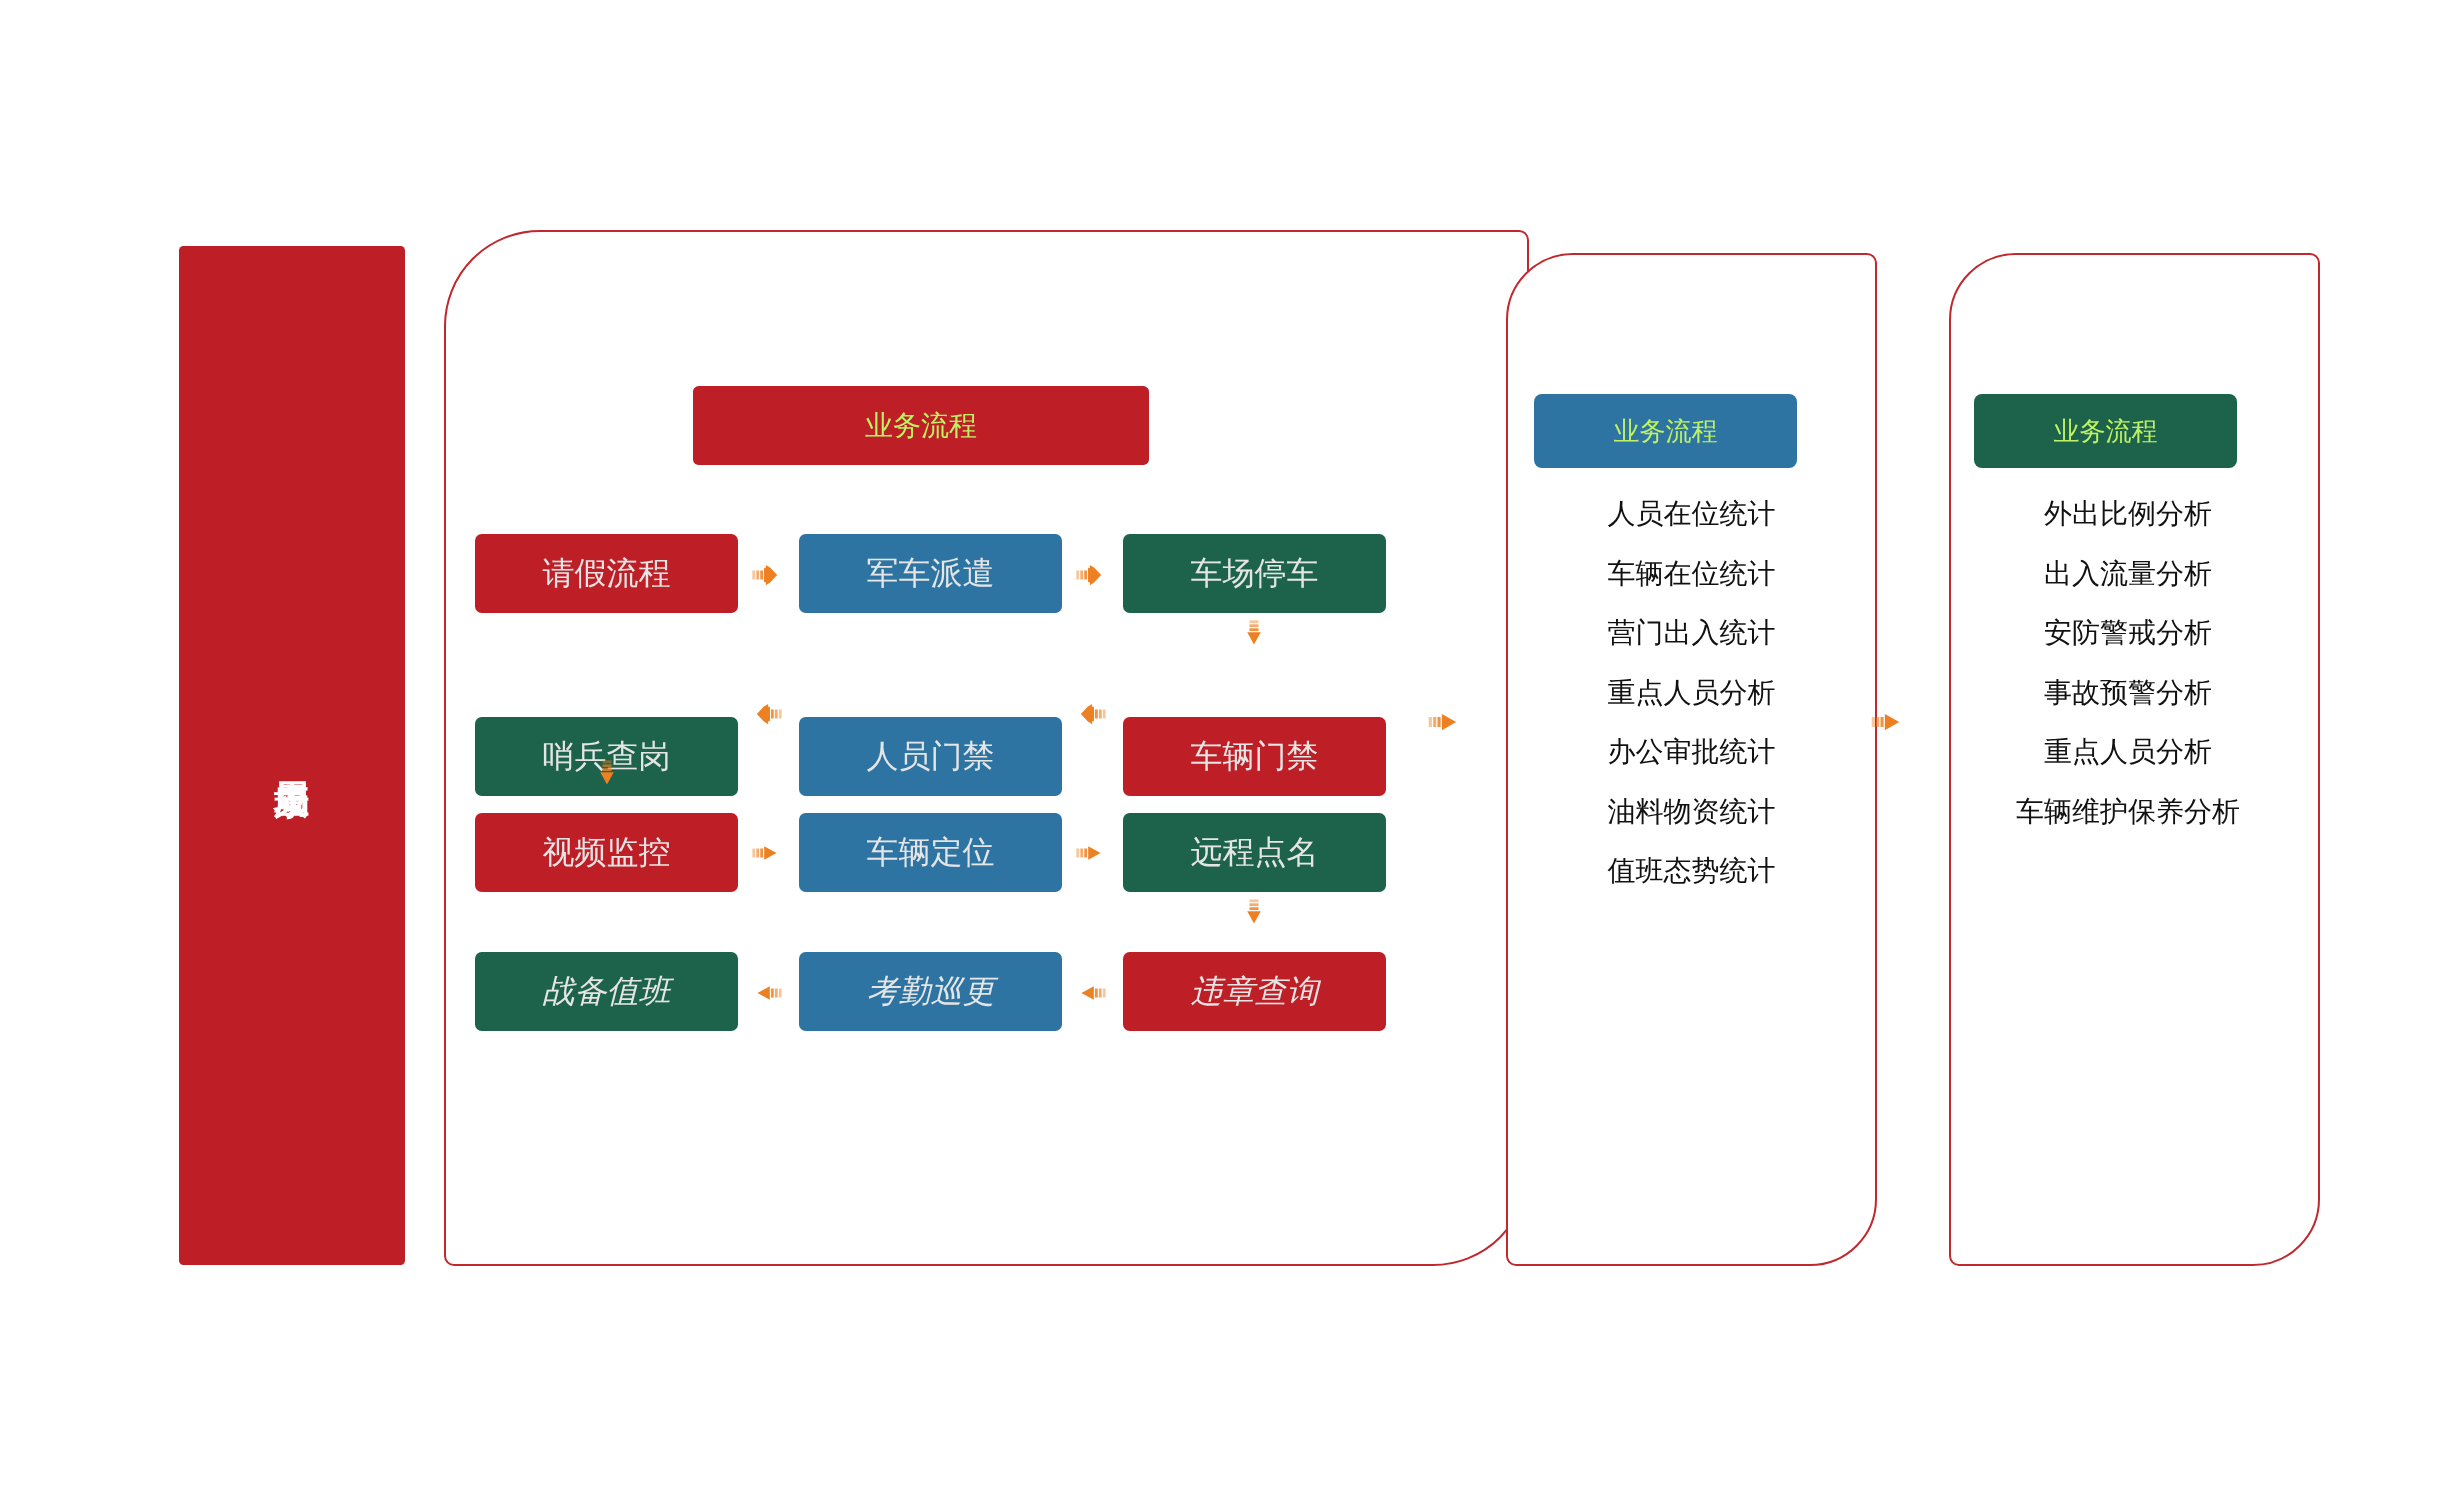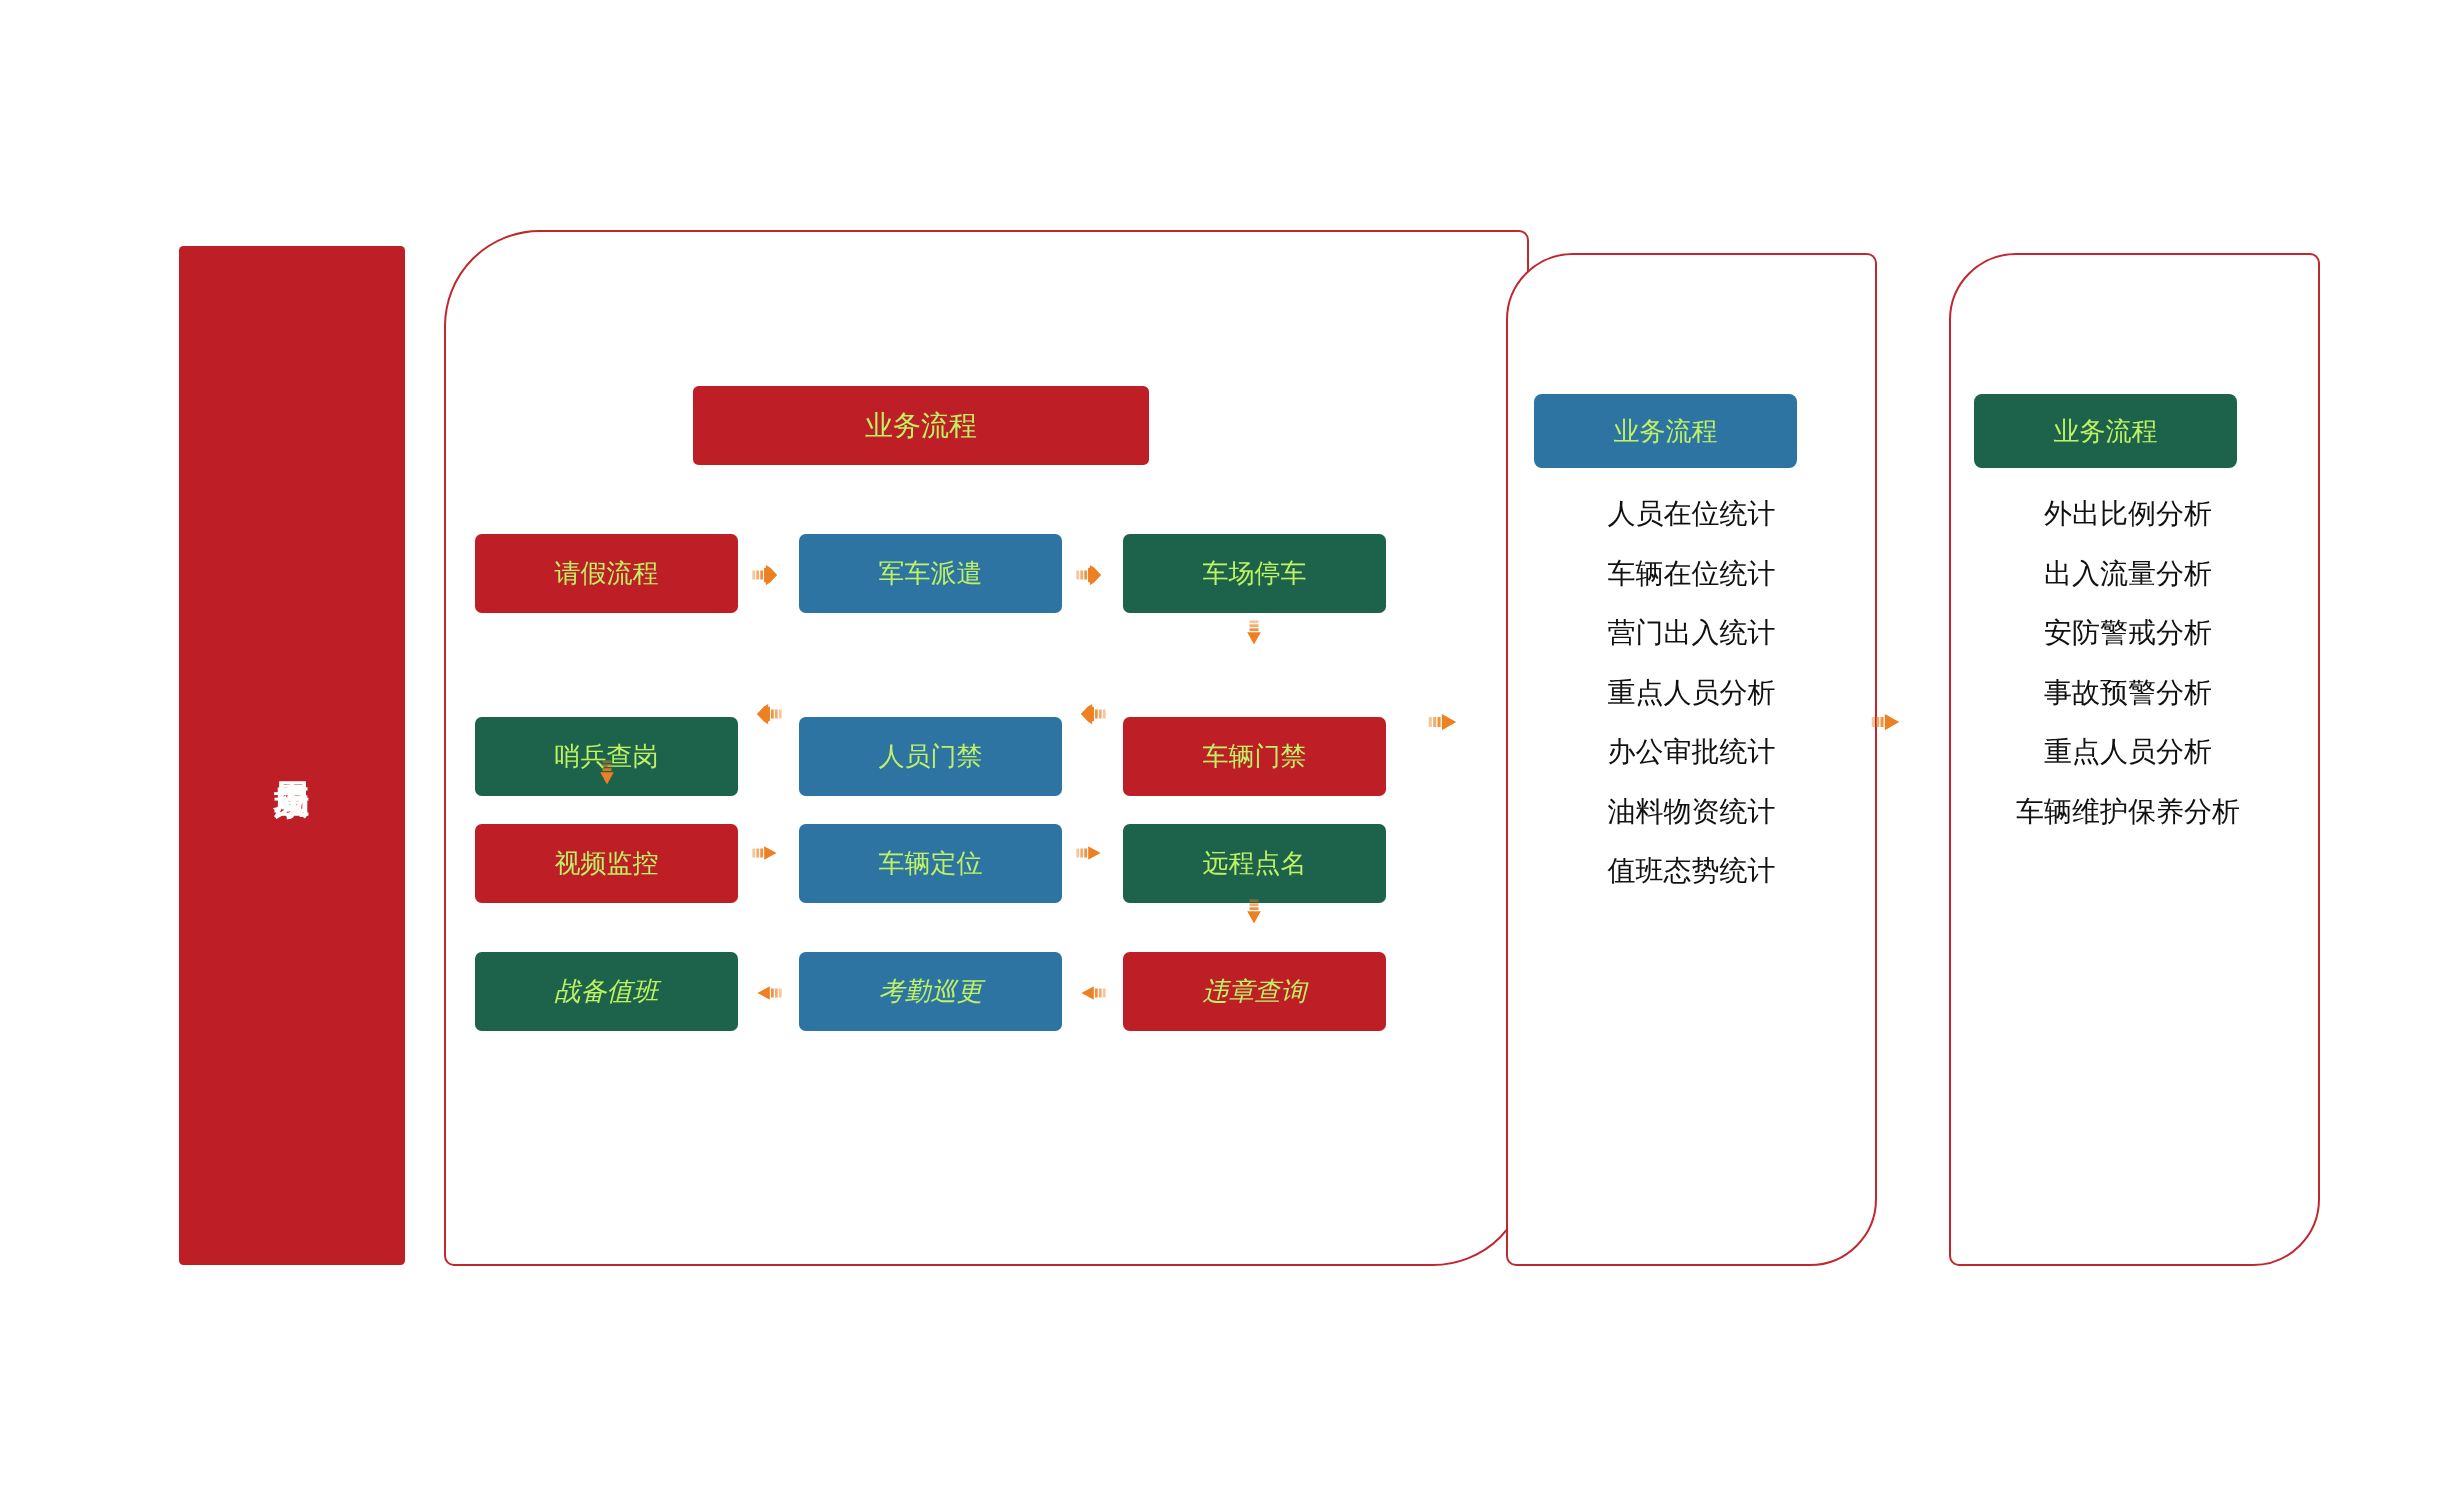--- a/index.html
+++ b/index.html
@@ -112,34 +112,34 @@
     height: 444px;
   }
   .cell {
     position: absolute;
     width: 263px;
     height: 79px;
     border-radius: 6.7px;
     display: flex;
     align-items: center;
     justify-content: center;
-    color: #bef264;
-    font-size: 26px;
+    color: #e5e5e5;
+    font-size: 32px;
     box-sizing: border-box;
   }
   .c-red   { background: #BE1F27; }
   .c-blue  { background: #2E74A3; }
   .c-green { background: #1D634B; }
 
   .col-0 { left: 0px; }
   .col-1 { left: 324px; }
   .col-2 { left: 648px; }
   .row-0 { top: 0px; }
   .row-1 { top: 139px; margin-top: 44px; }
-  .row-2 { top: 290px; }
+  .row-2 { top: 279px; }
   .row-3 { top: 418px; font-style: italic; }
 
   
   .arrow {
     position: absolute;
     width: 36px;
     height: 36px;
   }
   .arrow svg { display: block; width: 100%; height: 100%; }
 

